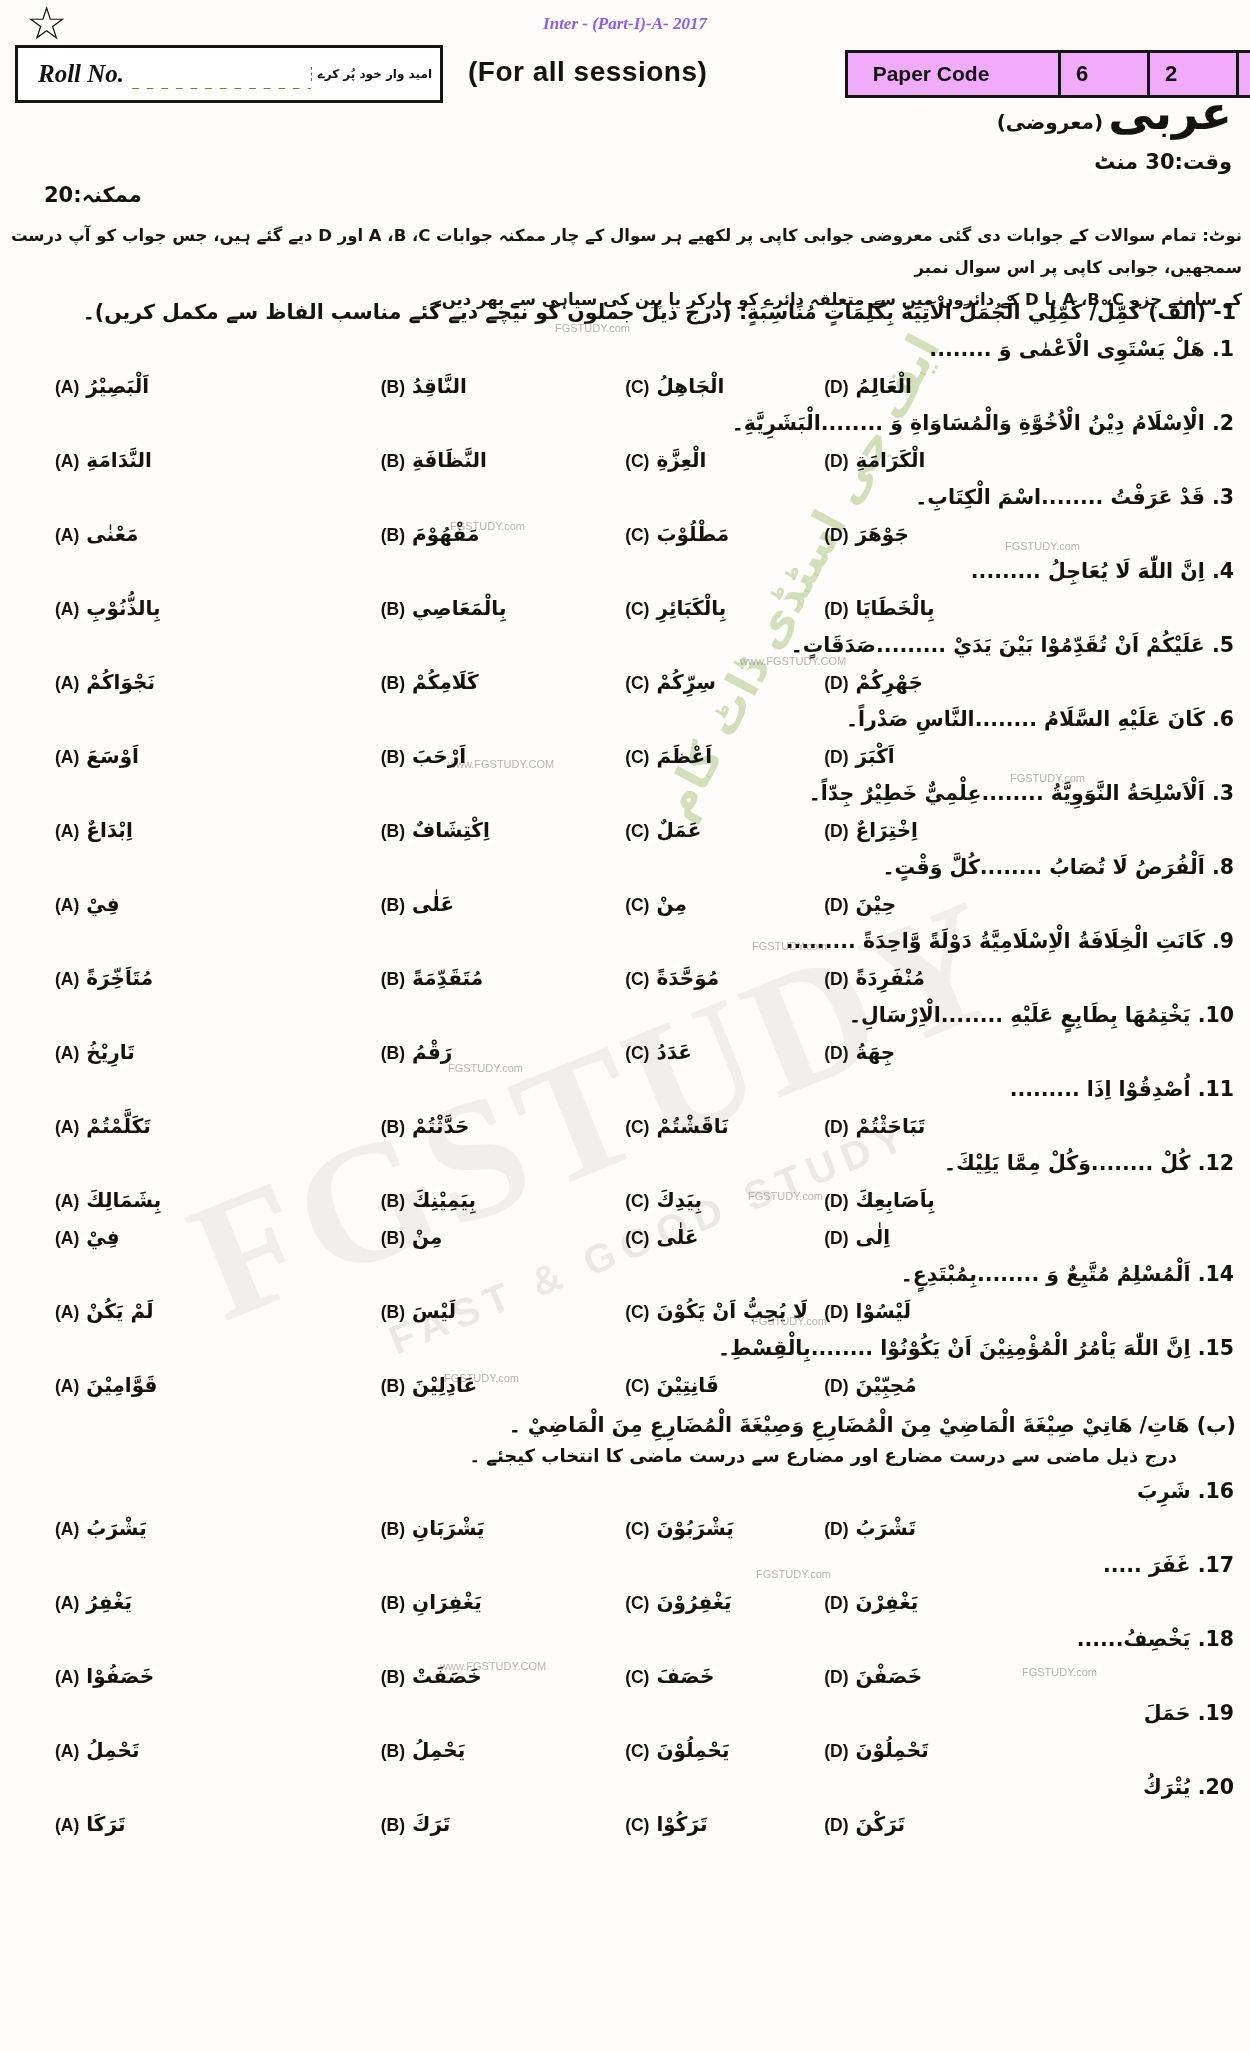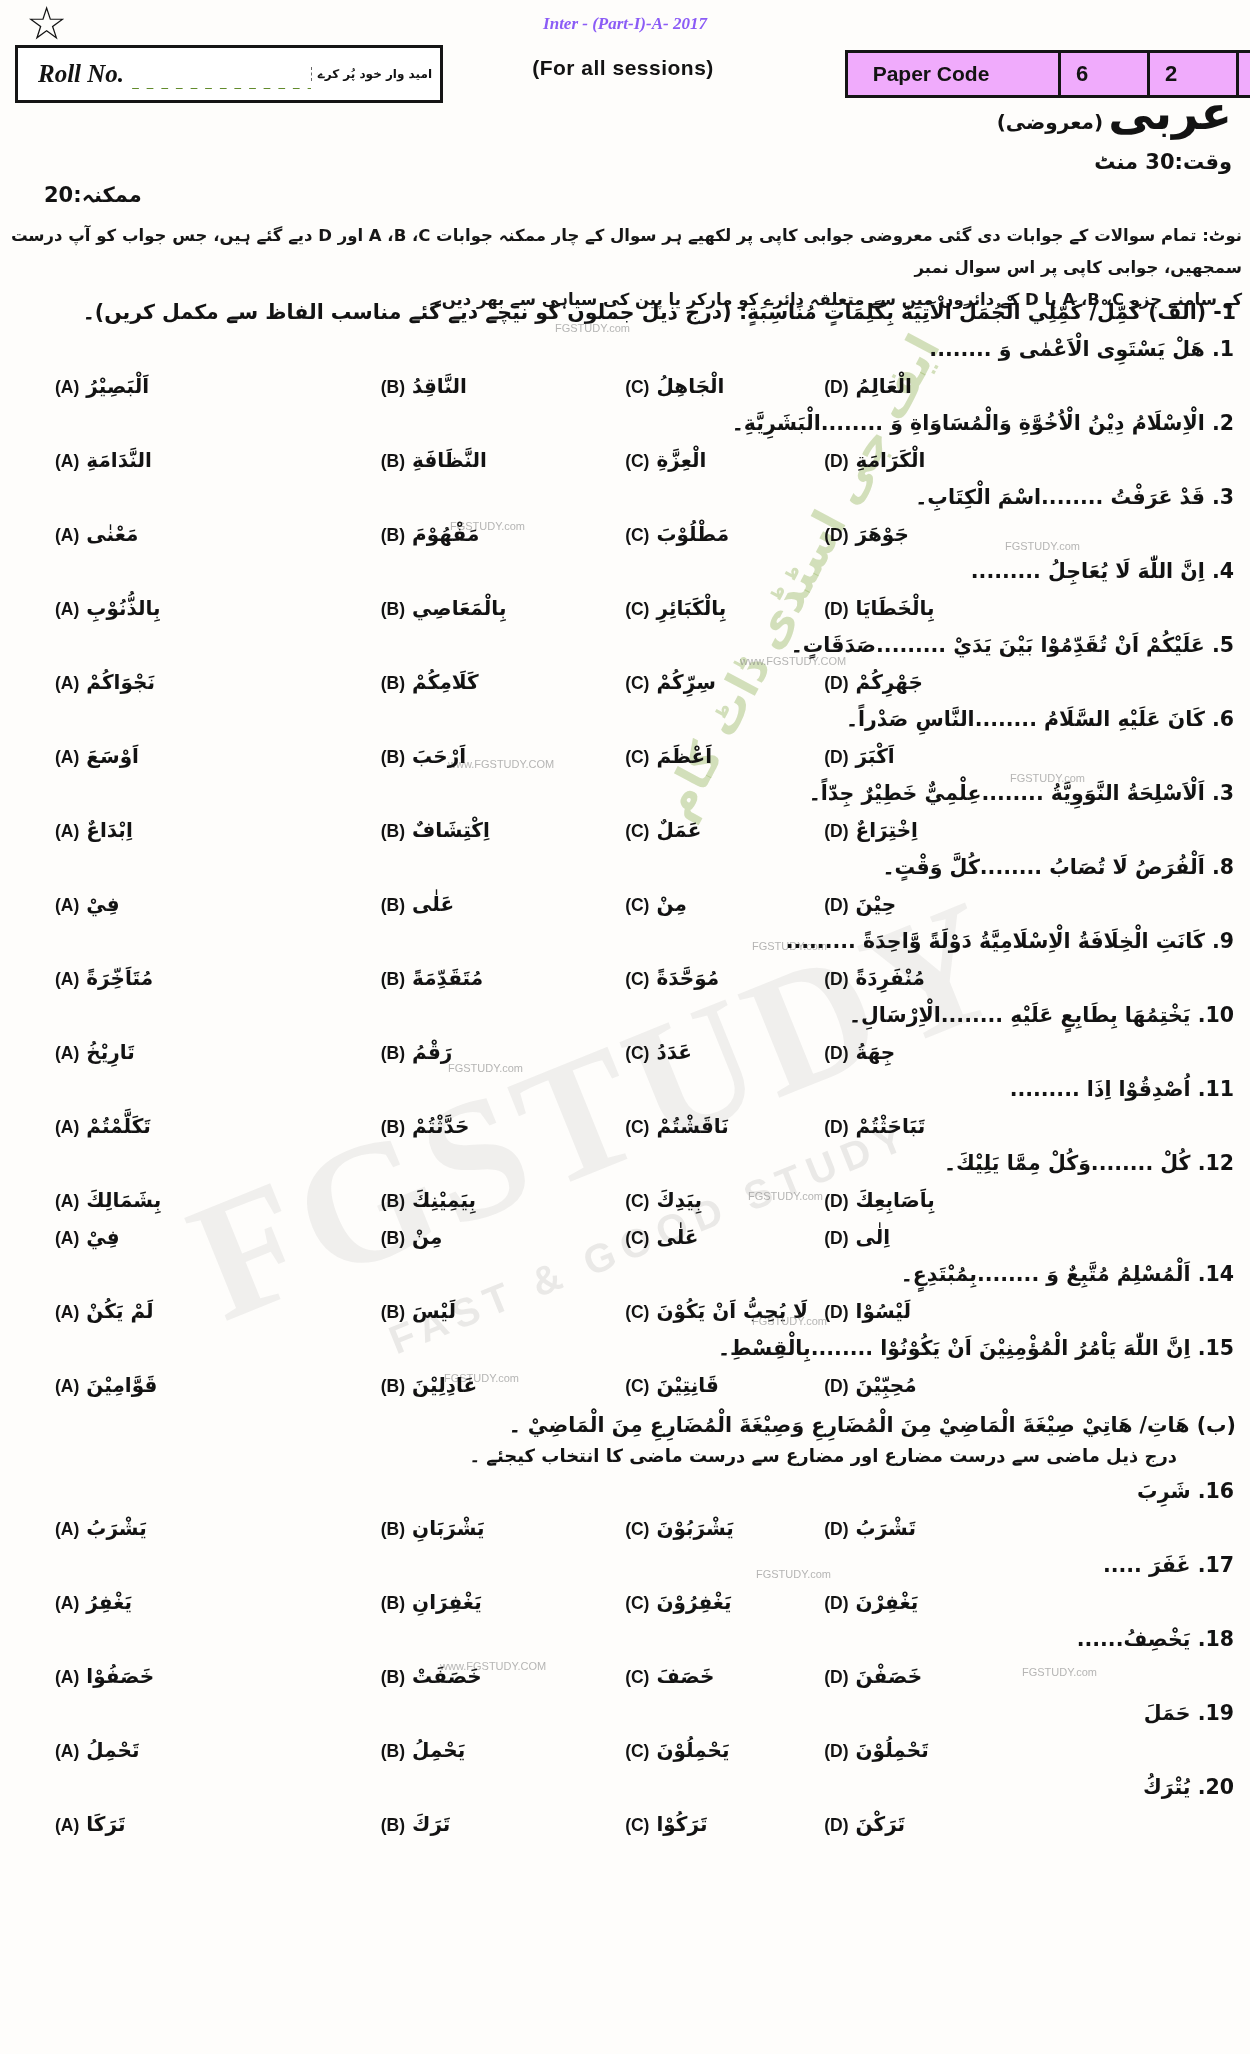--- a/index.html
+++ b/index.html
@@ -10,22 +10,22 @@
   .session-line{position:absolute;left:0;top:14px;width:100%;text-align:center;
         font-family:"Liberation Serif",serif;font-style:italic;font-weight:700;font-size:17px;color:#8b5cf6;}
   .rollno-box{position:absolute;left:15px;top:45px;width:422px;height:52px;border:3px solid #151515;
         display:flex;align-items:center;background:#fff;}
   .rollno-label{font-family:"Liberation Serif",serif;font-style:italic;font-weight:700;font-size:25px;
         padding:0 8px 0 20px;white-space:nowrap;}
   .rollno-dashes{flex:1;color:#4d7c0f;font-size:13px;letter-spacing:2px;white-space:nowrap;overflow:hidden;
         padding-top:14px;text-align:right;}
   .rollno-hint{font-size:12px;font-weight:700;padding:0 8px 0 6px;border-left:1px dashed #666;
         white-space:nowrap;direction:rtl;}
-  .for-all{position:absolute;left:468px;top:56px;width:310px;text-align:center;
-        font-family:"Liberation Sans",sans-serif;font-weight:700;font-size:21px;letter-spacing:.5px;}
+  .for-all{position:absolute;left:468px;top:56px;width:310px;text-align:left;
+        font-family:"Liberation Sans",sans-serif;font-weight:700;font-size:28px;letter-spacing:.5px;}
   .pc-table{position:absolute;left:845px;top:50px;display:flex;border:3px solid #151515;height:42px;background:#f0abfc;gap:44px;}
   .pc-label{width:166px;display:flex;align-items:center;justify-content:center;
         font-family:"Liberation Sans",sans-serif;font-weight:700;font-size:21px;}
   .pc-cell{width:42px;border-left:3px solid #151515;display:flex;align-items:center;justify-content:center;
         font-family:"Liberation Sans",sans-serif;font-weight:700;font-size:22px;}
   .subject-title{position:absolute;right:18px;top:86px;direction:rtl;text-align:right;white-space:nowrap;}
   .subject-title .big{font-size:46px;font-weight:700;}
   .subject-title .small{font-size:20px;font-weight:700;}
   .time-line{position:absolute;right:18px;top:150px;direction:rtl;font-size:21px;font-weight:700;}
   .marks-line{position:absolute;left:44px;top:183px;direction:rtl;font-size:21px;font-weight:700;}

